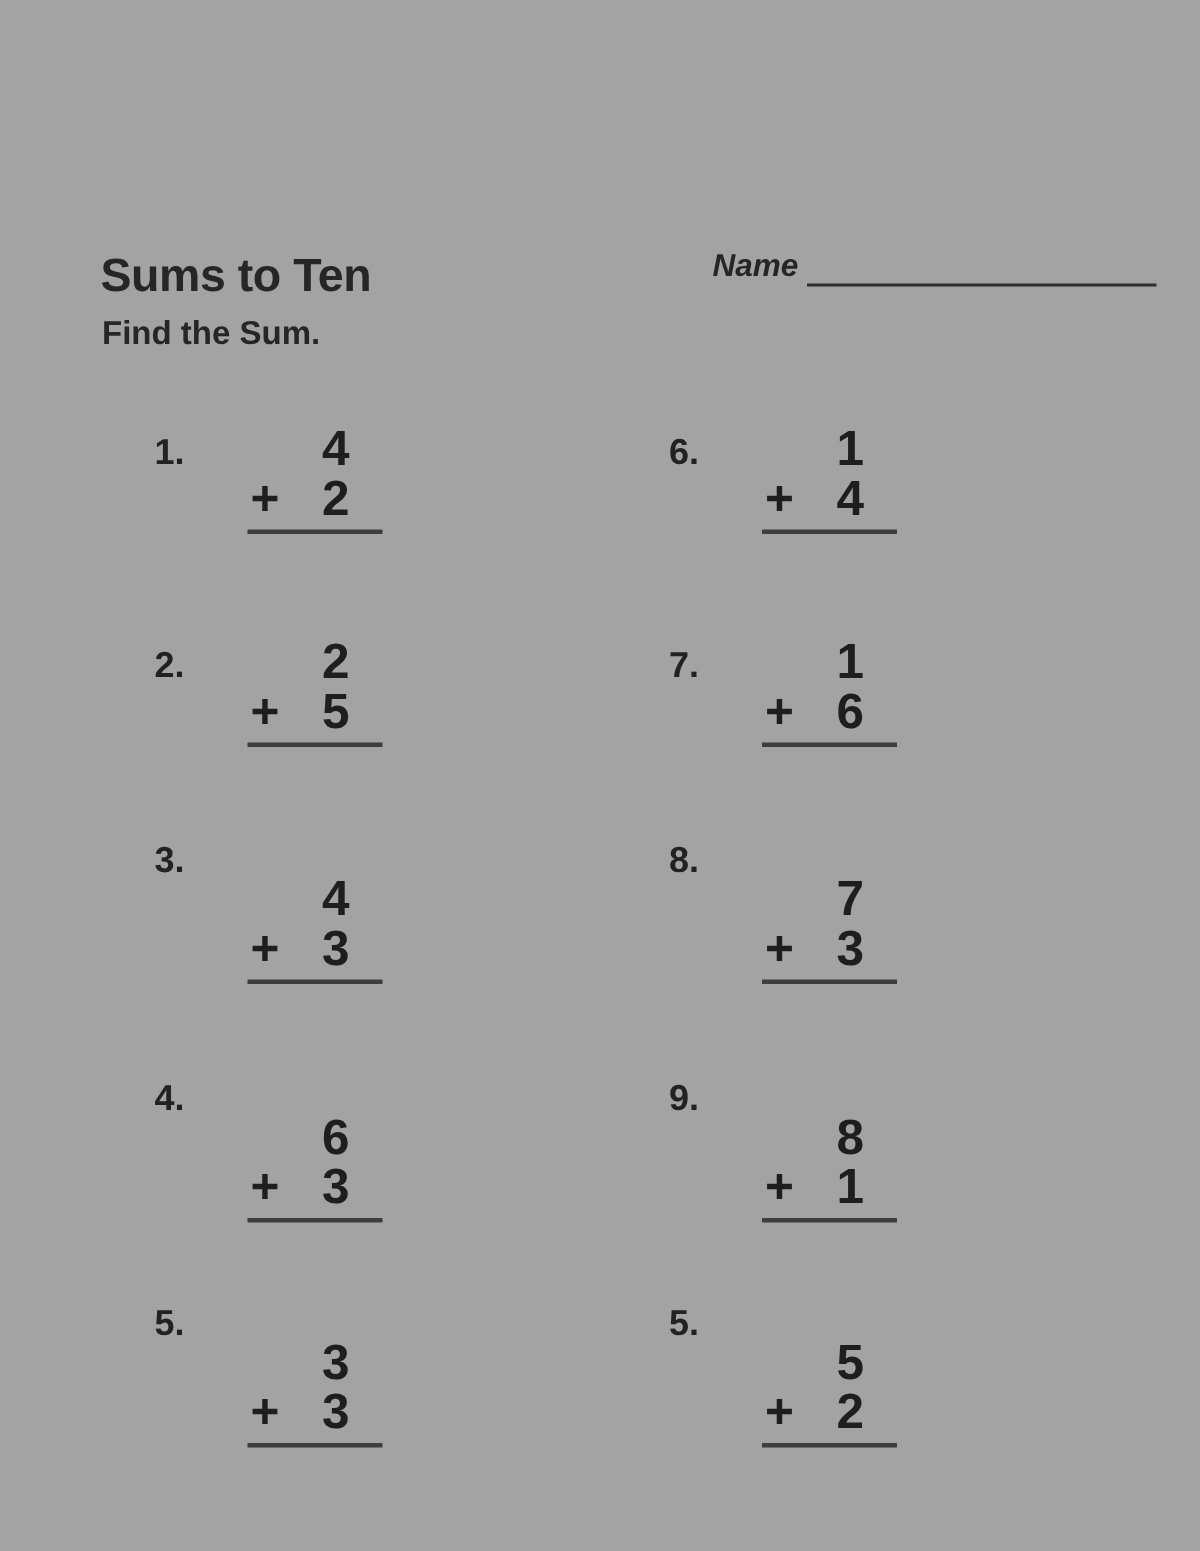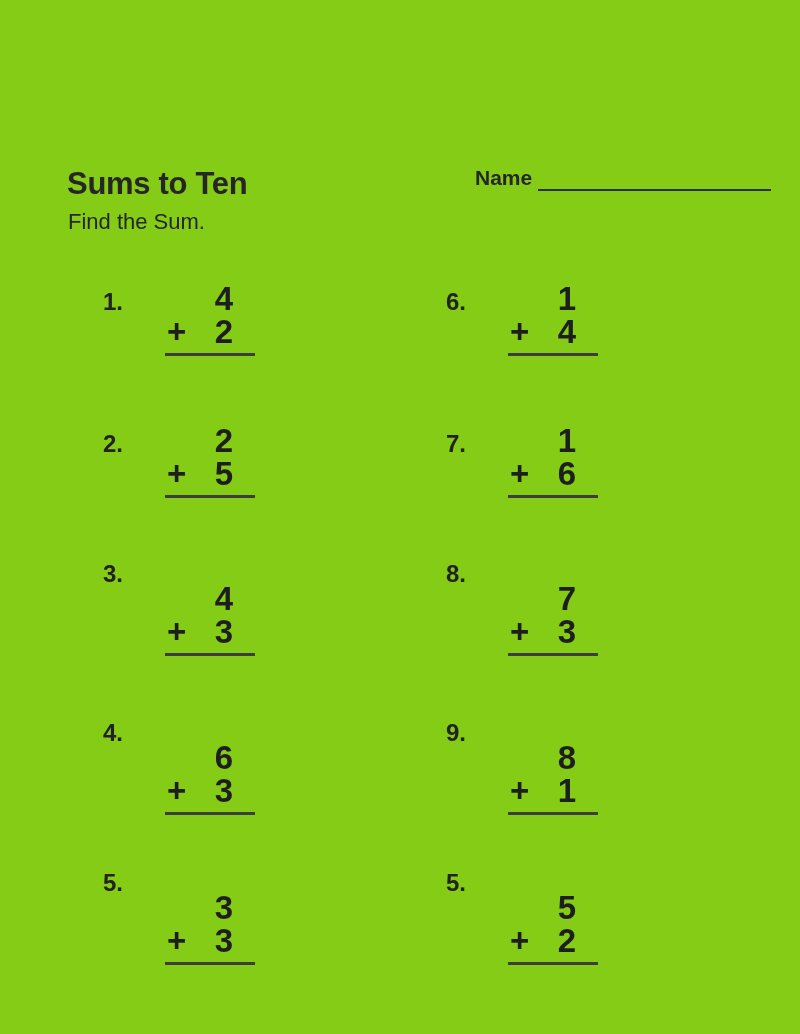--- a/index.html
+++ b/index.html
@@ -4,48 +4,49 @@
 <style>
   html, body {
     margin: 0;
     padding: 0;
     background: #ffffff;
   }
   .worksheet {
     position: relative;
     width: 800px;
     height: 1034px;
-    background: #84cc16;
+    background: #a3a3a3;
     font-family: "Liberation Sans", sans-serif;
     color: #1e1e1e;
     overflow: hidden;
   }
   .title {
     position: absolute;
     left: 67px;
     top: 166px;
     font-size: 31px;
     font-weight: 600;
     letter-spacing: -0.3px;
     color: #262626;
   }
   .subtitle {
     position: absolute;
     left: 68px;
     top: 209px;
     font-size: 22px;
-    font-weight: 400;
+    font-weight: 700;
     color: #262626;
   }
   .name-area {
     position: absolute;
     left: 475px;
     top: 165px;
     display: flex;
     align-items: flex-end;
+    font-style: italic;
   }
   .name-label {
     font-size: 21px;
     font-weight: 600;
     color: #262626;
     line-height: 26px;
   }
   .name-line {
     width: 233px;
     height: 24px;

